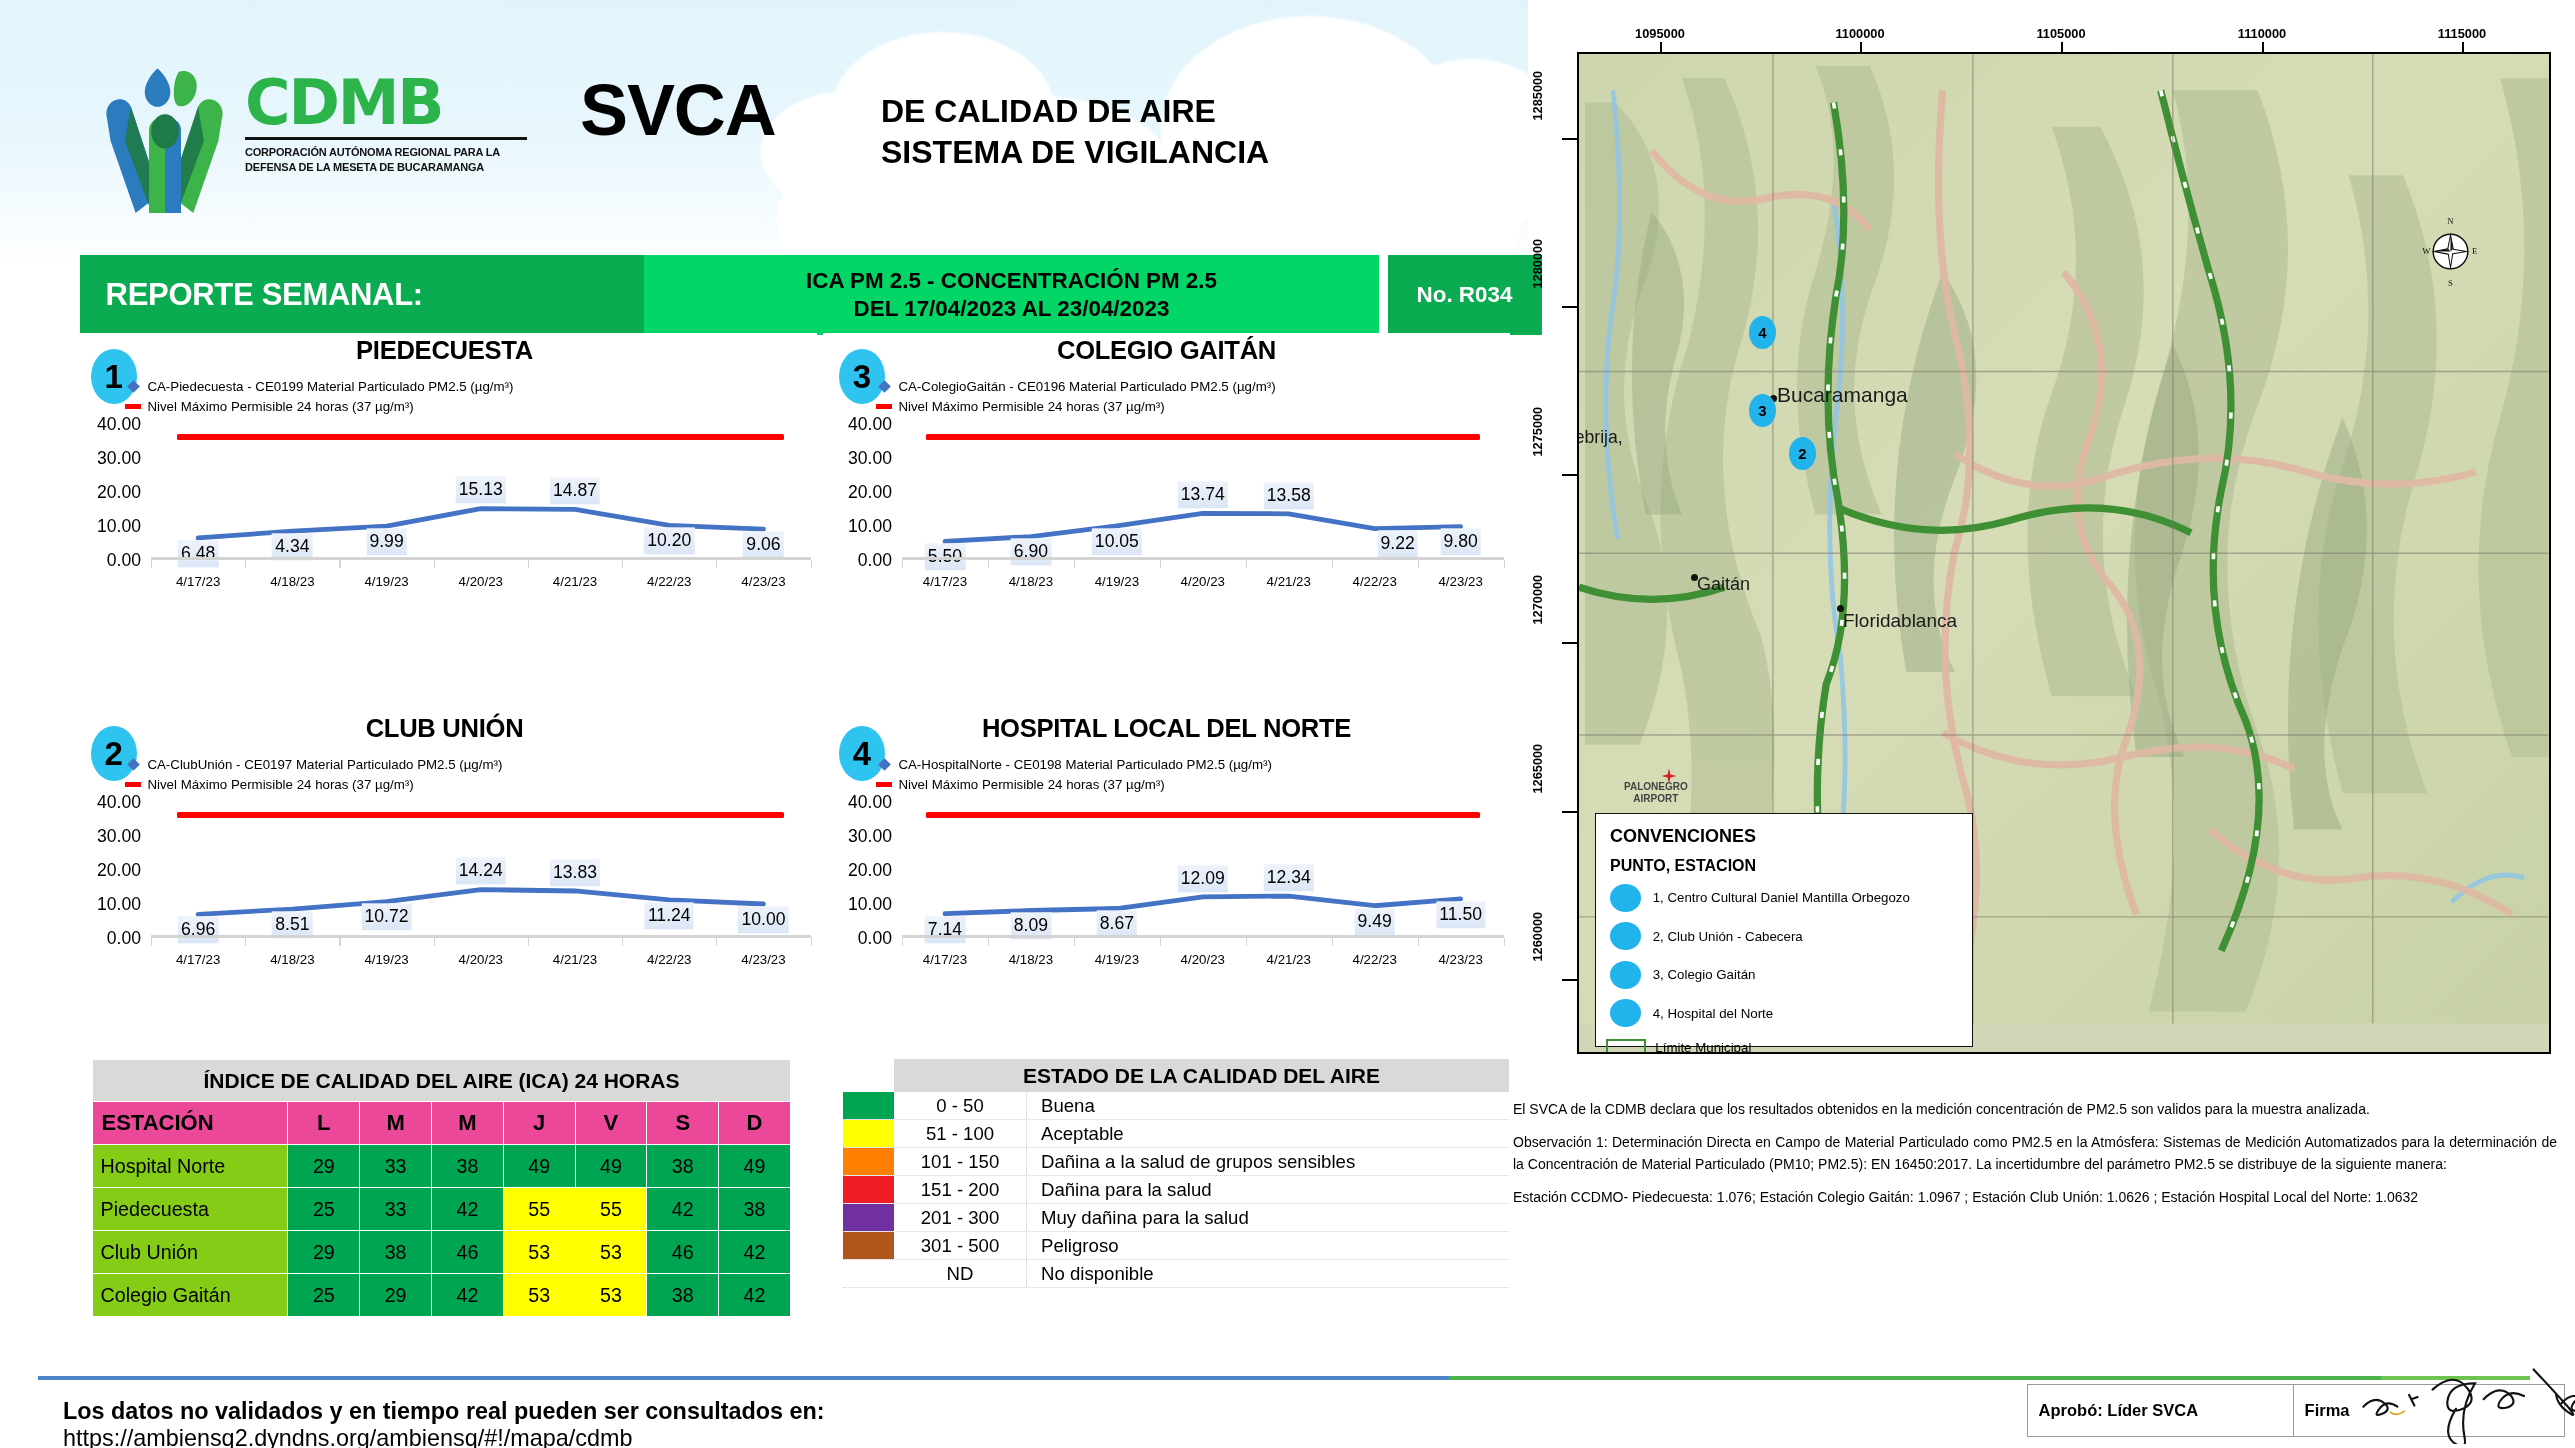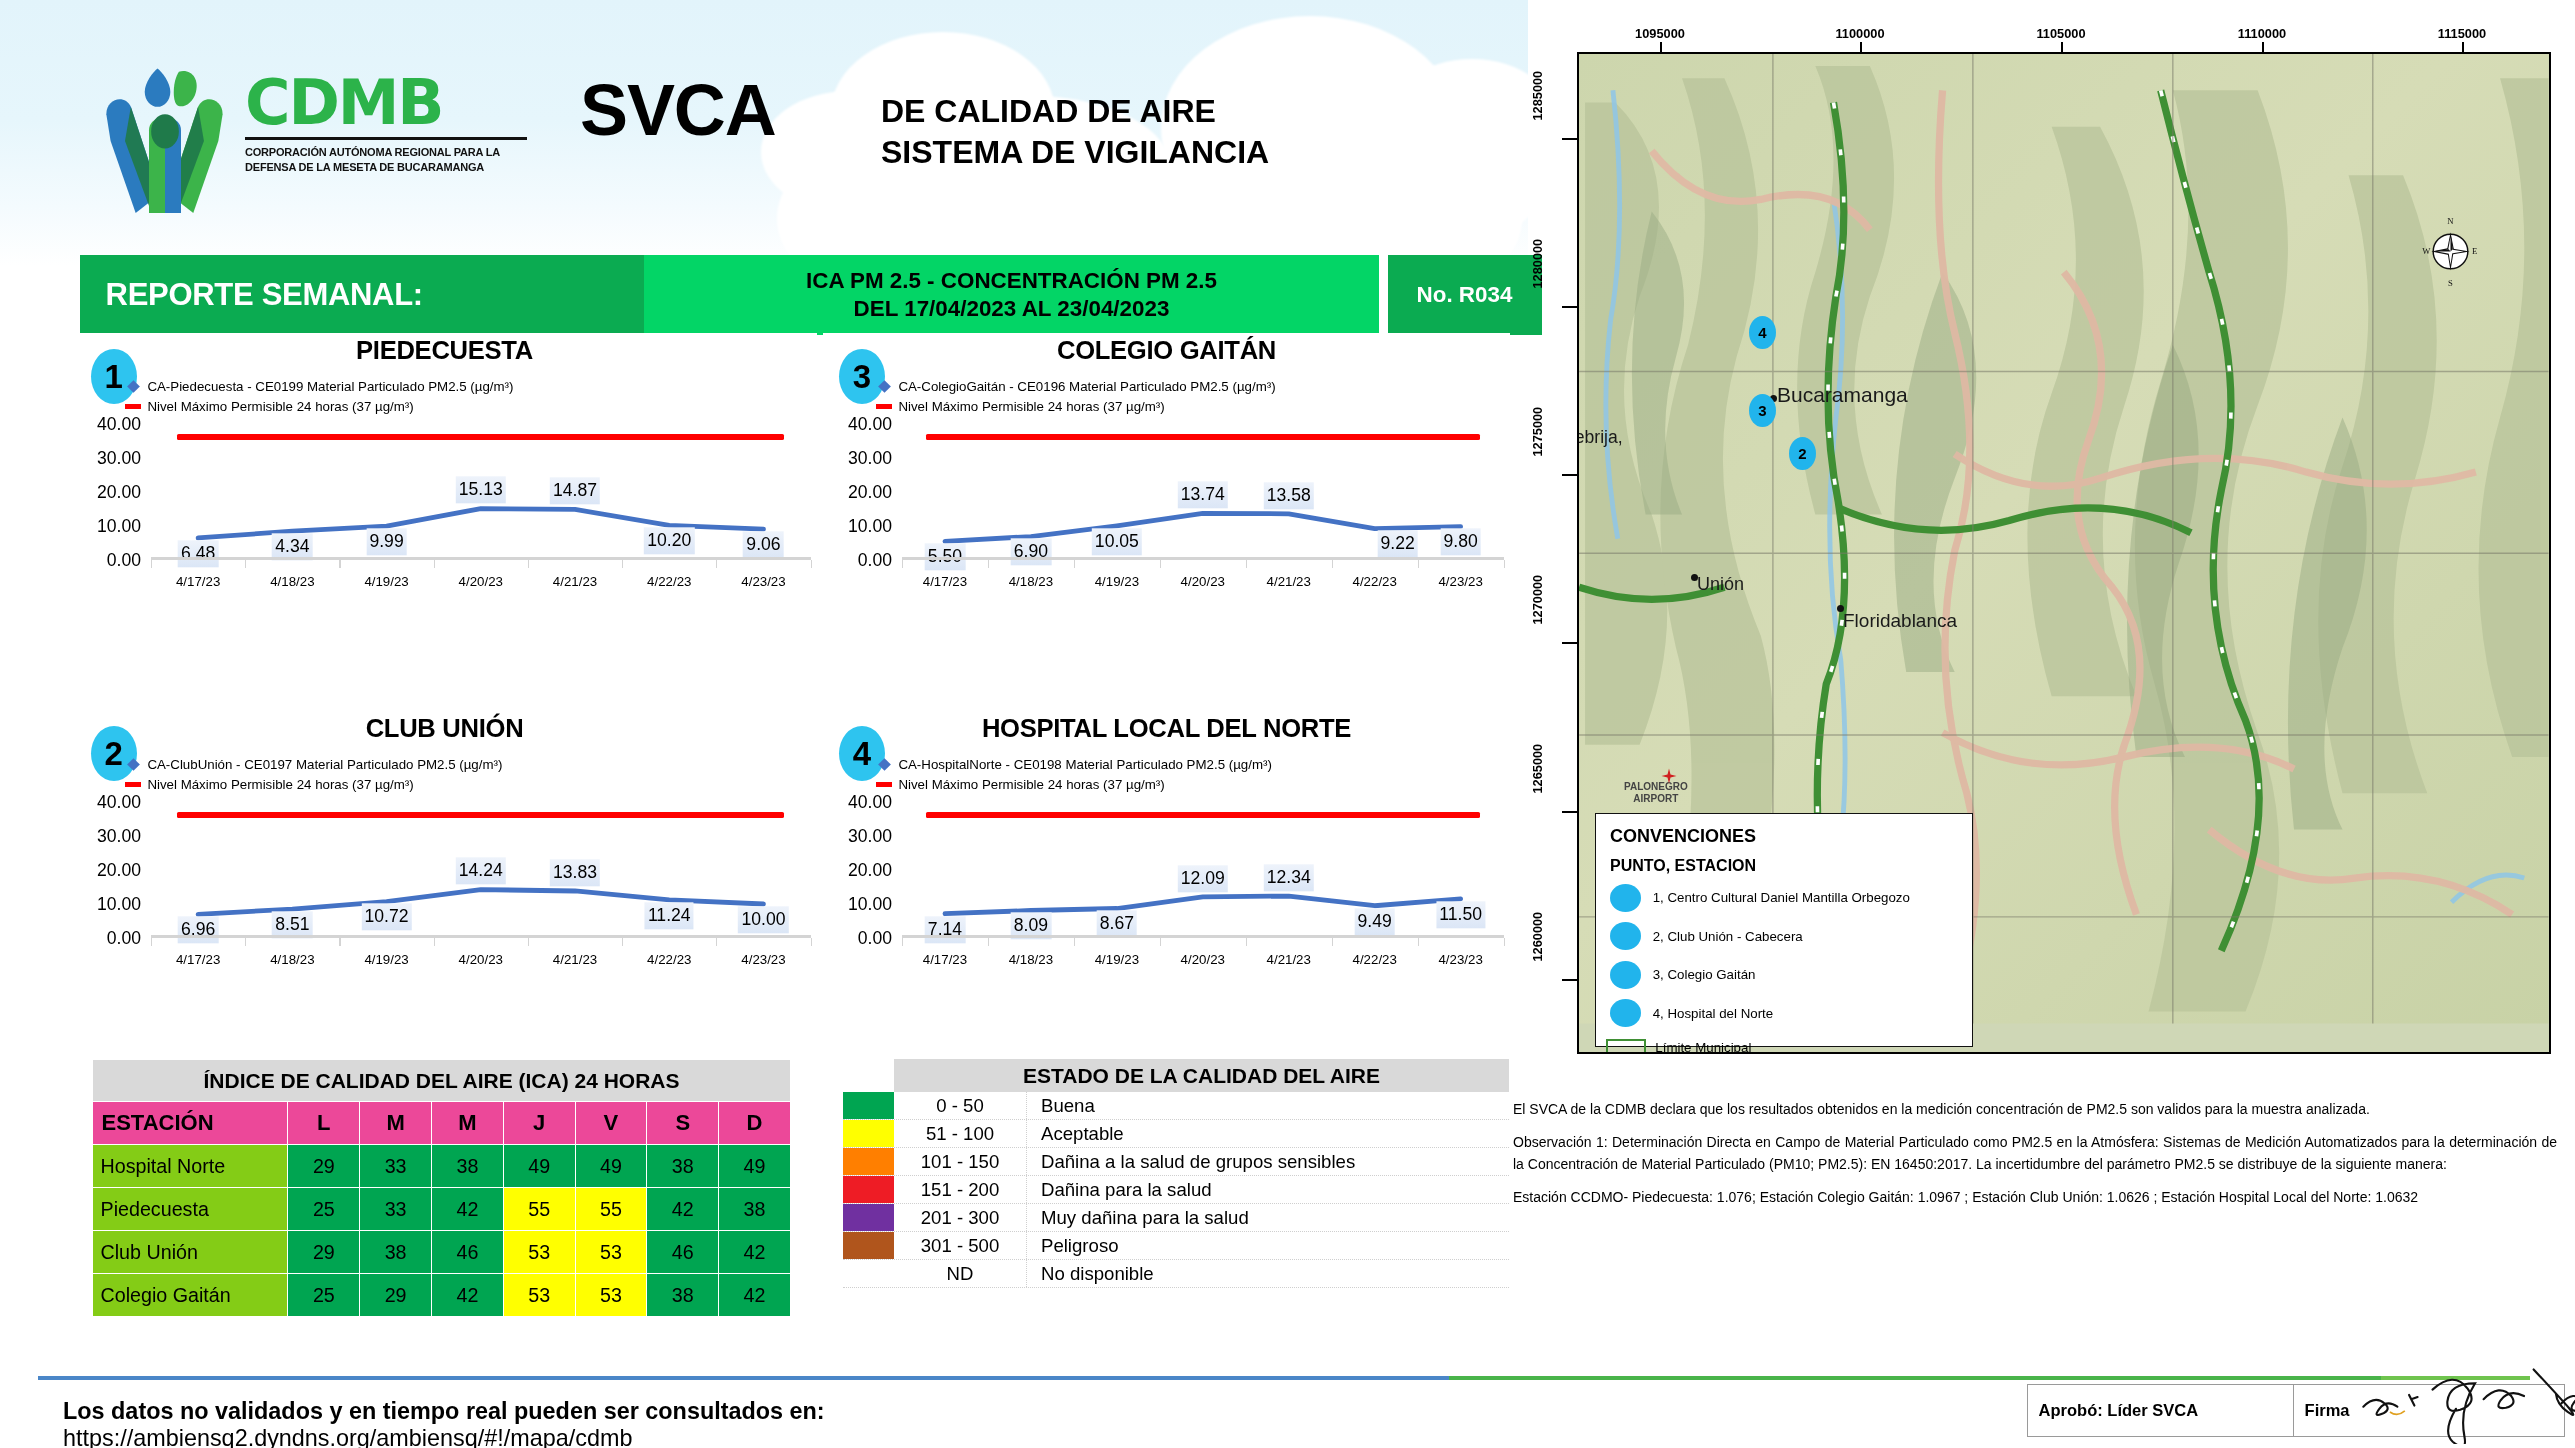--- a/index.html
+++ b/index.html
@@ -637,21 +637,21 @@
         <line x1="160" y1="0" x2="160" y2="800"></line>
         <line x1="325" y1="0" x2="325" y2="800"></line>
         <line x1="490" y1="0" x2="490" y2="800"></line>
         <line x1="655" y1="0" x2="655" y2="800"></line>
       </g>
     </svg>
 
     <div class="city-dot" style="left:191px; top:341px;"></div>
     <div class="city" style="left:198px; top:329px;">Bucaramanga</div>
     <div class="city-dot" style="left:112px; top:520px;"></div>
-    <div class="city" style="left:118px; top:520px; font-size:18px;">Unión</div>
+    <div class="city" style="left:118px; top:520px; font-size:18px;">Gaitán</div>
     <div class="city-dot" style="left:258px; top:551px;"></div>
     <div class="city" style="left:264px; top:556px; font-size:19px;">Floridablanca</div>
     <div class="city" style="left:266px; top:772px; font-size:19px;">Piedecuesta</div>
     <div class="city" style="left:-4.3px; top:373px; font-size:17.6px;">ebrija,</div>
 
     <div class="airport" style="left:45px; top:727px;">
       <div>PALONEGRO</div>
       <div>AIRPORT</div>
     </div>
     <svg style="position:absolute;left:81px;top:713px;width:18px;height:18px;" viewBox="0 0 24 24">

